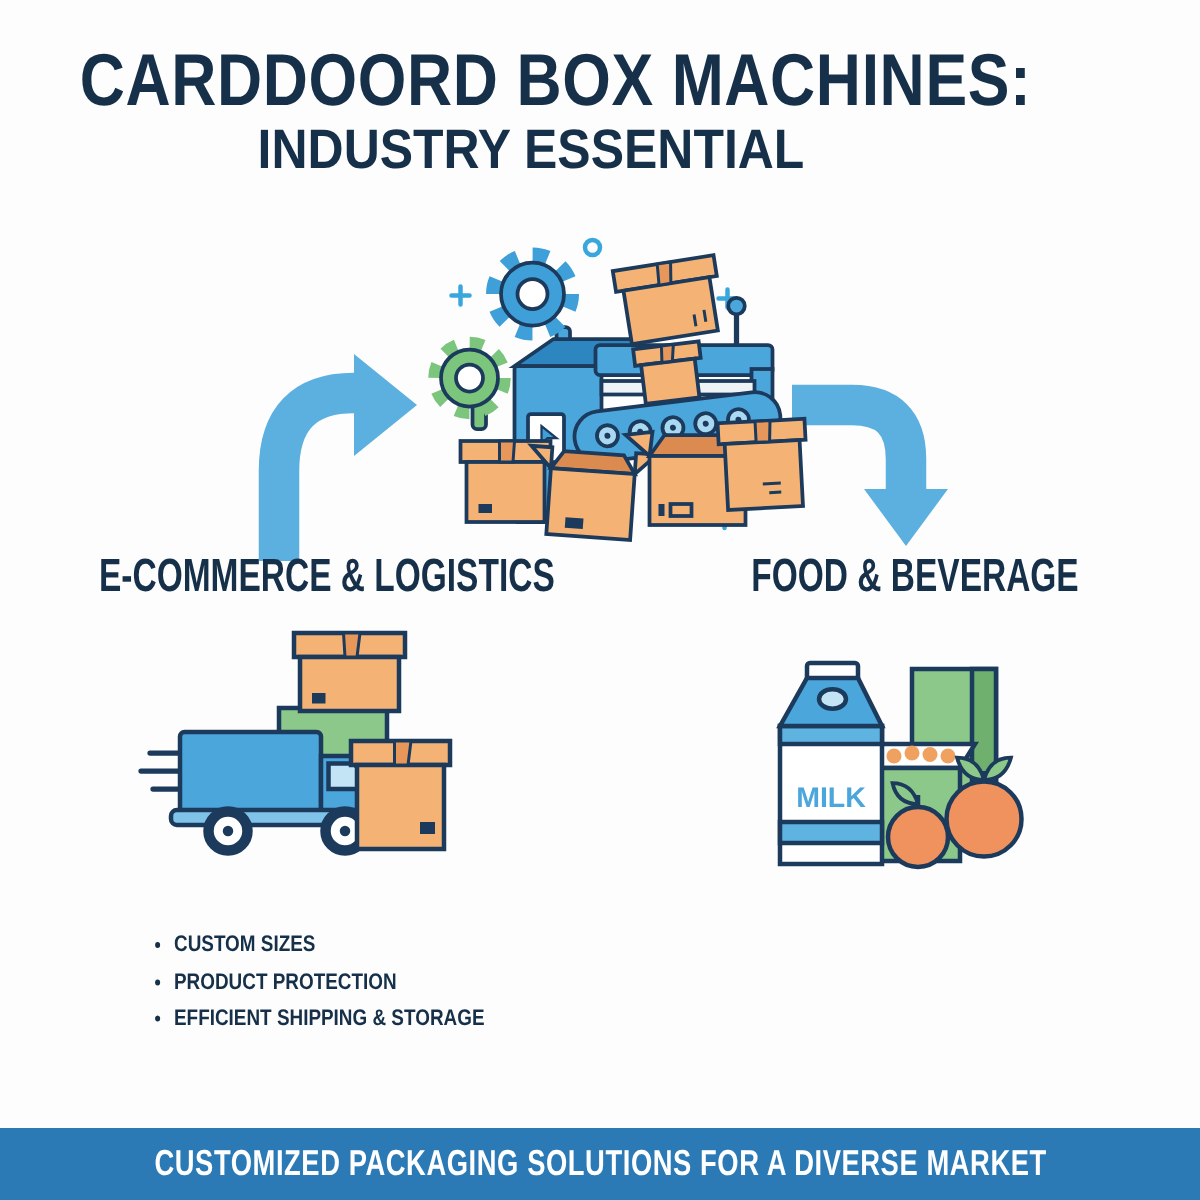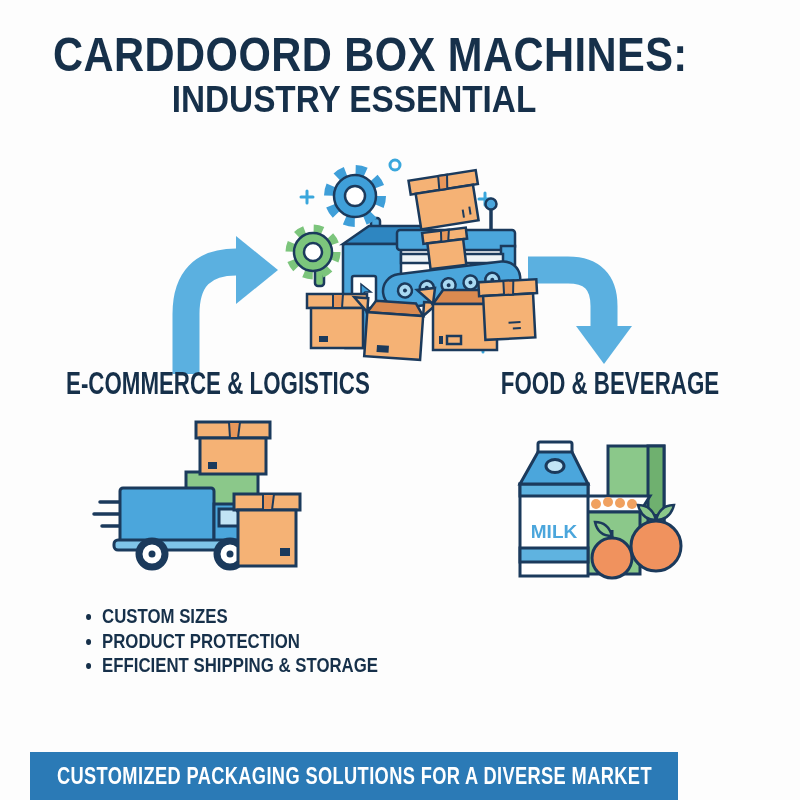--- a/index.html
+++ b/index.html
@@ -12,30 +12,30 @@
   .title-line1{font-size:49px;line-height:52px;transform:scaleX(.85);transform-origin:center;white-space:nowrap;letter-spacing:.5px;}
   .title-line2{font-size:37px;line-height:40px;transform:scaleX(.9);transform-origin:center;white-space:nowrap;}
   .abs{position:absolute;}
   .sec-heading{
     position:absolute;top:366px;font-weight:bold;font-size:31px;color:#16304a;
     text-align:center;transform:scaleX(.72);transform-origin:center;white-space:nowrap;
   }
   .sec-heading.left{left:10px;width:400px;}
   .sec-heading.right{left:420px;width:380px;}
   .blist{
-    position:absolute;top:602px;margin:2px;list-style:disc;padding-left:20px;
-    font-weight:bold;font-size:20px;color:#16304a;
+    position:absolute;top:602px;margin:16px;list-style:disc;padding-left:20px;
+    font-weight:bold;font-size:15px;color:#16304a;
   }
   .blist.left{left:80px;}
   .blist.right{left:492px;}
   .blist li{line-height:24.5px;transform:scaleX(.84);transform-origin:left center;white-space:nowrap;}
   .blist li::marker{color:#16304a;}
   .banner{
-    position:absolute;left:0;bottom:0;width:648px;height:48px;background:#2b7ab6;
-    display:flex;align-items:center;justify-content:center;margin-left:30px;
+    position:absolute;left:0;bottom:0;width:800px;height:48px;background:#2b7ab6;
+    display:flex;align-items:center;justify-content:center;
   }
   .banner-text{color:#ffffff;font-weight:bold;font-size:24px;transform:scaleX(.76);white-space:nowrap;letter-spacing:.5px;}
   svg{display:block;}
 </style>
 </head>
 <body>
 
 <div class="canvas">
 
   <div class="title-block">

